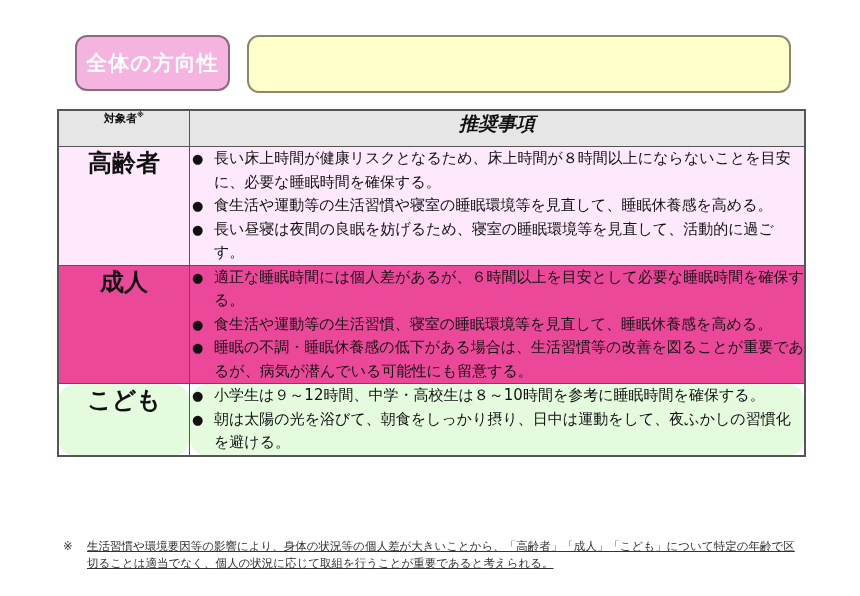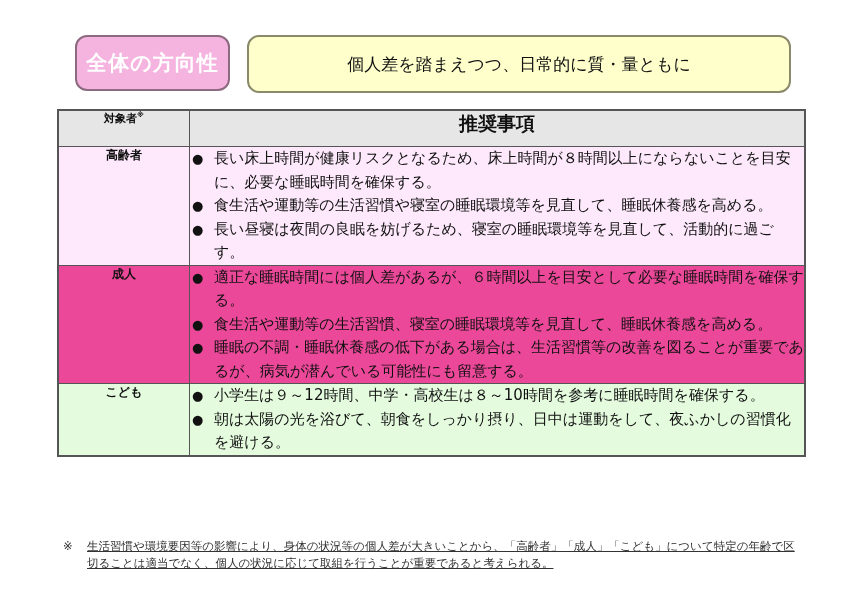--- a/index.html
+++ b/index.html
@@ -20,43 +20,42 @@
   }
   table.rec {
     position: absolute; left: 57px; top: 109px; width: 749px;
     border-collapse: collapse; border: 2px solid #555; padding-left: 40px;
   }
   table.rec th, table.rec td { border: 1.5px solid #555; padding: 0; vertical-align: top; }
   th.h-target { width: 130px; height: 35px; background: #e6e6e6; font-size: 11px;
                 font-weight: bold; text-align: center; vertical-align: top; padding-top: 6px; }
   th.h-target sup { font-size: 7px; }
   th.h-rec { background: #e6e6e6; font-size: 19px; font-weight: bold; text-align: center;
-             vertical-align: middle; height: 35px; }
-  td.target { font-size: 12px; font-weight: bold; text-align: center; padding-top: 6px; margin-top: 32px; }
+             vertical-align: middle; height: 35px; font-style: italic; }
+  td.target { font-size: 24px; font-weight: bold; text-align: center; padding-top: 6px; margin-top: 32px; }
   td.items { padding: 5px 8px 3px 10px; }
   tr.elderly td { background: #fde9fb; }
   tr.adult td { background: #ec4899; }
-  tr.child td { background: #e4fbde; }
+  tr.child td { background: #e4fbde; border-radius: 18px; }
   ul.bul { list-style: none; margin: 0; padding: 0; }
   ul.bul li { position: relative; padding-left: 24px; font-size: 15px; line-height: 23.5px; }
   ul.bul li .dot { position: absolute; left: 2px; top: 0; font-size: 13px; }
   .note {
     position: absolute; left: 63px; top: 538px; width: 740px;
     font-size: 11.5px; line-height: 17px; color: #333;
   }
   .note .mark { position: absolute; left: 0; top: 0; }
   .note .body { padding-left: 24px; text-decoration: underline; }
 </style>
 </head>
 <body>
 
 <div class="dir-label">全体の方向性</div>
 
 <div class="dir-text">
-  <div>個人差を踏まえつつ、日常的に質・量ともに</div>
 </div>
 
 <table class="rec">
   <tbody>
       <tr>
     <th class="h-target"><span>対象者</span><sup>※</sup></th>
     <th class="h-rec">推奨事項</th>
   </tr>
 
   <tr class="elderly">

